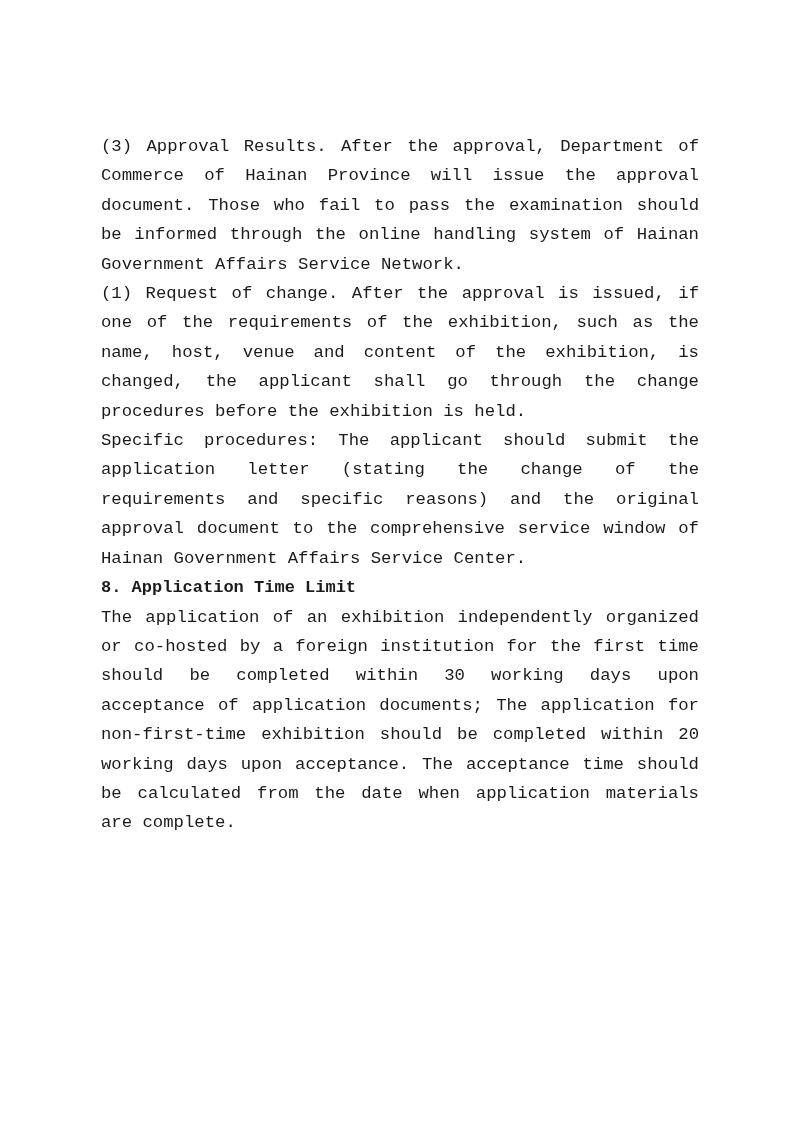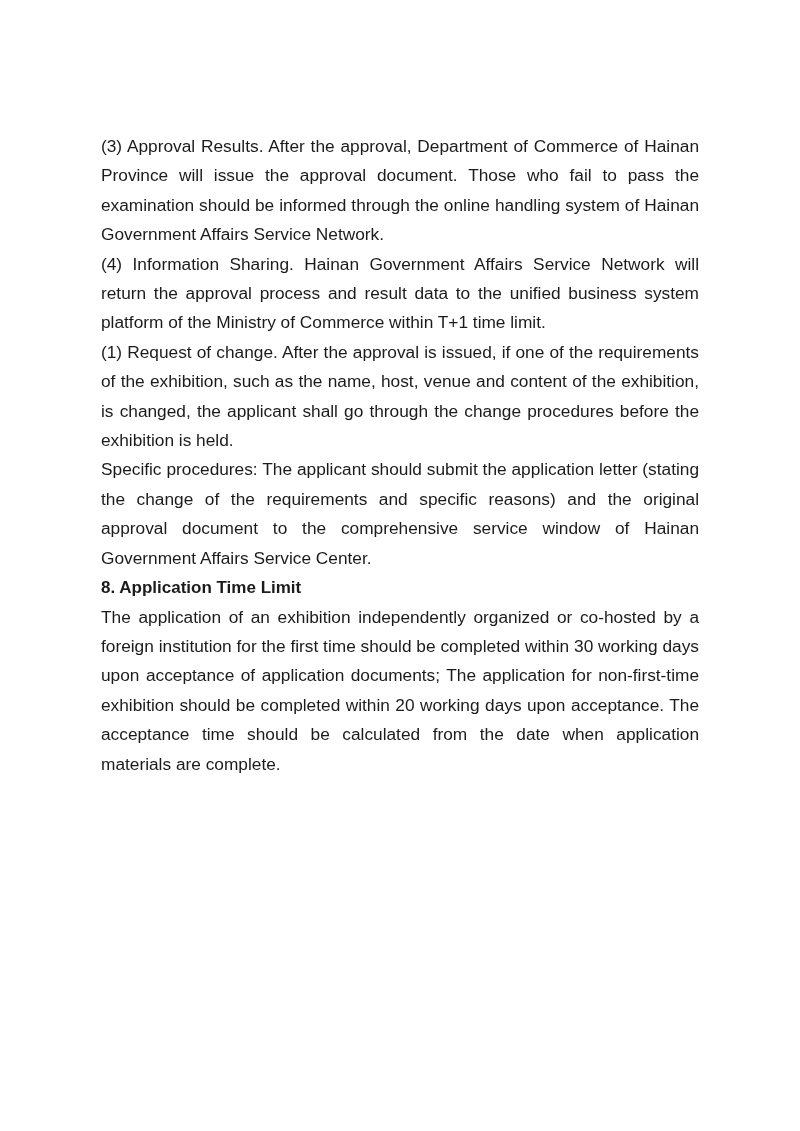--- a/index.html
+++ b/index.html
@@ -5,21 +5,21 @@
   html, body {
     margin: 0;
     padding: 0;
     background: #ffffff;
   }
   .page {
     position: relative;
     width: 800px;
     height: 842px;
     background: #ffffff;
-    font-family: Liberation Sans, sans-serif;
+    font-family: Liberation Mono, monospace;
     color: #1b1b1b;
     overflow: hidden;
   }
   .content {
     position: absolute;
     left: 101px;
     top: 132px;
     width: 598px;
     font-size: 17.3px;
     line-height: 29.4px;
@@ -47,20 +47,19 @@
     color: #1b1b1b;
     letter-spacing: 1px;
   }
 </style>
 </head>
 <body>
 
 <div class="page">
   <div class="content">
     <p>(3) Approval Results. After the approval, Department of Commerce of Hainan Province will issue the approval document. Those who fail to pass the examination should be informed through the online handling system of Hainan Government Affairs Service Network.</p>
-    <p>(4) Information Sharing. Hainan Government Affairs Service Network will return the approval process and result data to the unified business system platform of the Ministry of Commerce within T+1 time limit.</p>
     <p>(1) Request of change. After the approval is issued, if one of the requirements of the exhibition, such as the name, host, venue and content of the exhibition, is changed, the applicant shall go through the change procedures before the exhibition is held.</p>
     <p>Specific procedures: The applicant should submit the application letter (stating the change of the requirements and specific reasons) and the original approval document to the comprehensive service window of Hainan Government Affairs Service Center.</p>
     <p class="section-heading">8. Application Time Limit</p>
     <p>The application of an exhibition independently organized or co-hosted by a foreign institution for the first time should be completed within 30 working days upon acceptance of application documents; The application for non-first-time exhibition should be completed within 20 working days upon acceptance. The acceptance time should be calculated from the date when application materials are complete.</p>
   </div>
   <div class="footer">- 16 -</div>
 </div>
 
 </body></html>

